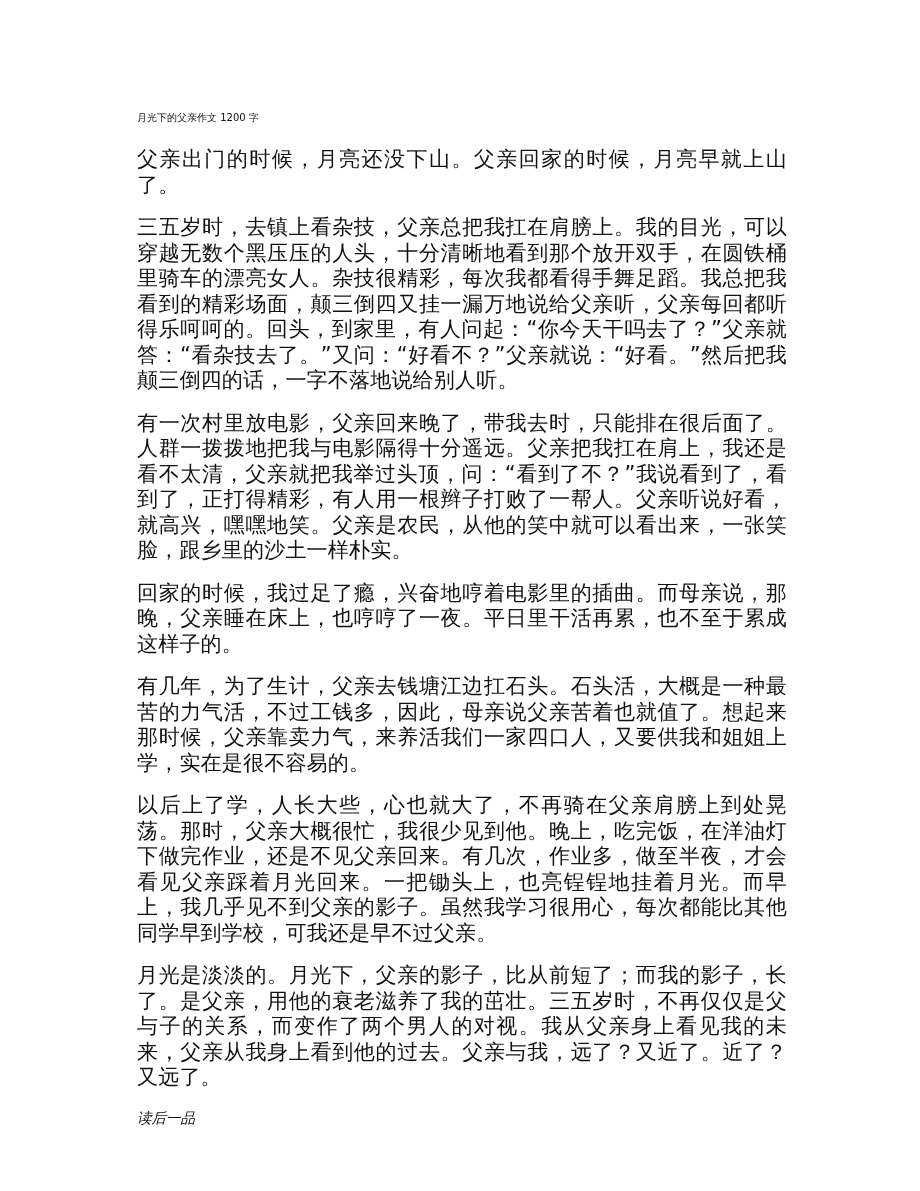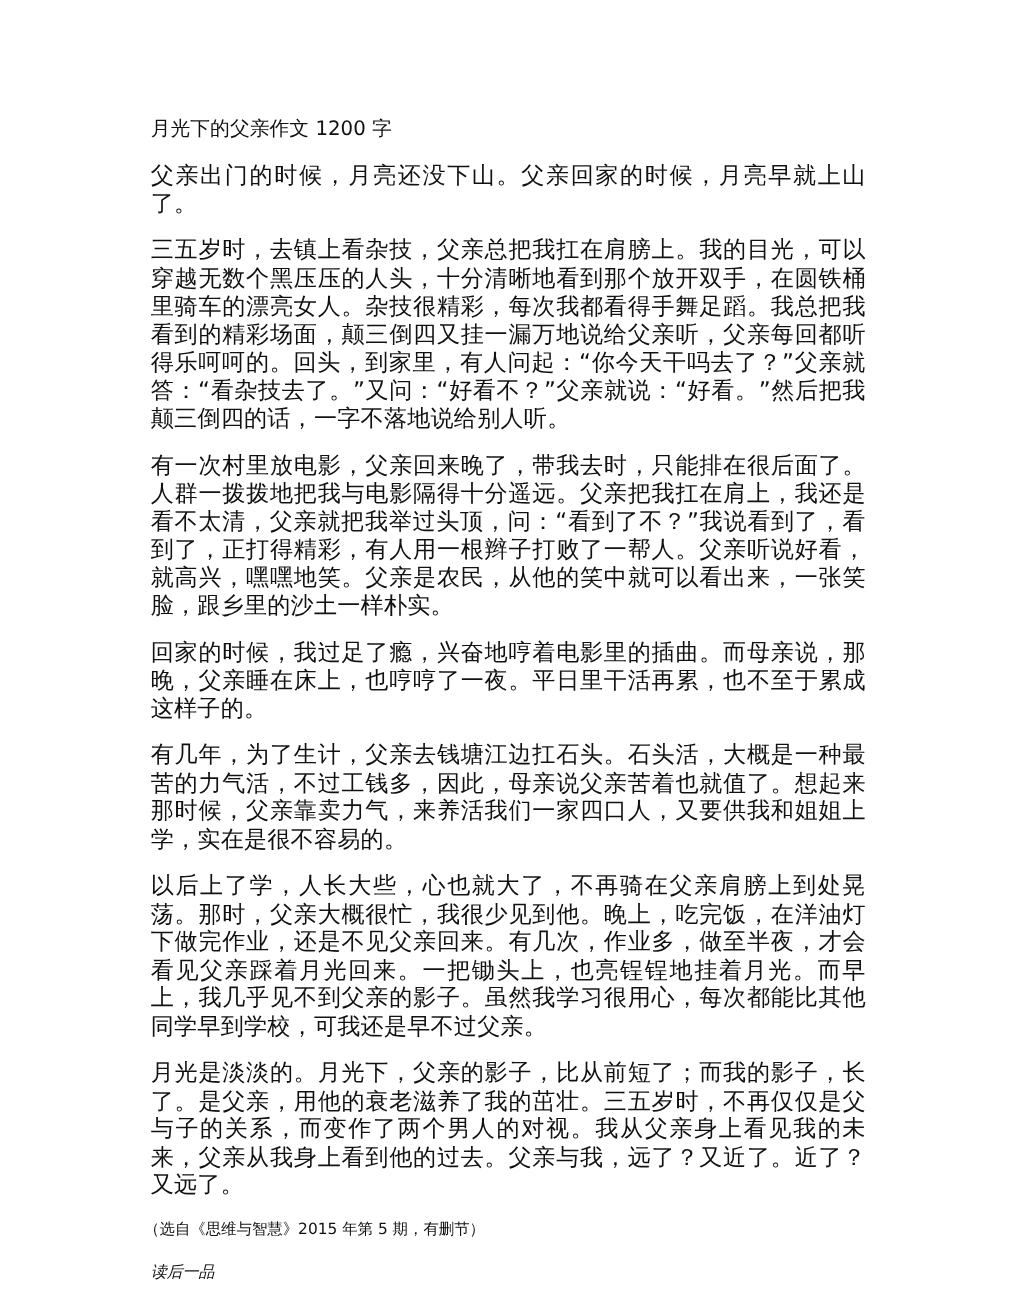--- a/index.html
+++ b/index.html
@@ -6,21 +6,21 @@
   body { width: 920px; height: 1191px; position: relative; overflow: hidden; }
   .page {
     position: absolute;
     left: 137px;
     top: 108px;
     width: 650px;
     font-family: "DejaVu Sans", "Liberation Sans", sans-serif;
     color: #111111;
   }
   .title {
-    font-size: 18px;
+    font-size: 10px;
     line-height: 20px;
     margin: 0 0 19px 0;
     font-weight: normal;
   }
   .para {
     font-size: 21px;
     line-height: 25.5px;
     margin: 0 0 17px 0;
     letter-spacing: 0.2px;
     text-align: justify;
@@ -44,15 +44,14 @@
   <div class="title">月光下的父亲作文 1200 字</div>
 
   <p class="para">父亲出门的时候，月亮还没下山。父亲回家的时候，月亮早就上山了。</p>
   <p class="para">三五岁时，去镇上看杂技，父亲总把我扛在肩膀上。我的目光，可以穿越无数个黑压压的人头，十分清晰地看到那个放开双手，在圆铁桶里骑车的漂亮女人。杂技很精彩，每次我都看得手舞足蹈。我总把我看到的精彩场面，颠三倒四又挂一漏万地说给父亲听，父亲每回都听得乐呵呵的。回头，到家里，有人问起：“你今天干吗去了？”父亲就答：“看杂技去了。”又问：“好看不？”父亲就说：“好看。”然后把我颠三倒四的话，一字不落地说给别人听。</p>
   <p class="para">有一次村里放电影，父亲回来晚了，带我去时，只能排在很后面了。人群一拨拨地把我与电影隔得十分遥远。父亲把我扛在肩上，我还是看不太清，父亲就把我举过头顶，问：“看到了不？”我说看到了，看到了，正打得精彩，有人用一根辫子打败了一帮人。父亲听说好看，就高兴，嘿嘿地笑。父亲是农民，从他的笑中就可以看出来，一张笑脸，跟乡里的沙土一样朴实。</p>
   <p class="para">回家的时候，我过足了瘾，兴奋地哼着电影里的插曲。而母亲说，那晚，父亲睡在床上，也哼哼了一夜。平日里干活再累，也不至于累成这样子的。</p>
   <p class="para">有几年，为了生计，父亲去钱塘江边扛石头。石头活，大概是一种最苦的力气活，不过工钱多，因此，母亲说父亲苦着也就值了。想起来那时候，父亲靠卖力气，来养活我们一家四口人，又要供我和姐姐上学，实在是很不容易的。</p>
   <p class="para">以后上了学，人长大些，心也就大了，不再骑在父亲肩膀上到处晃荡。那时，父亲大概很忙，我很少见到他。晚上，吃完饭，在洋油灯下做完作业，还是不见父亲回来。有几次，作业多，做至半夜，才会看见父亲踩着月光回来。一把锄头上，也亮锃锃地挂着月光。而早上，我几乎见不到父亲的影子。虽然我学习很用心，每次都能比其他同学早到学校，可我还是早不过父亲。</p>
   <p class="para">月光是淡淡的。月光下，父亲的影子，比从前短了；而我的影子，长了。是父亲，用他的衰老滋养了我的茁壮。三五岁时，不再仅仅是父与子的关系，而变作了两个男人的对视。我从父亲身上看见我的未来，父亲从我身上看到他的过去。父亲与我，远了？又近了。近了？又远了。</p>
 
-  <div class="source">（选自《思维与智慧》2015 年第 5 期，有删节）</div>
   <div class="subhead">读后一品</div>
 </div>
 
 </body></html>

